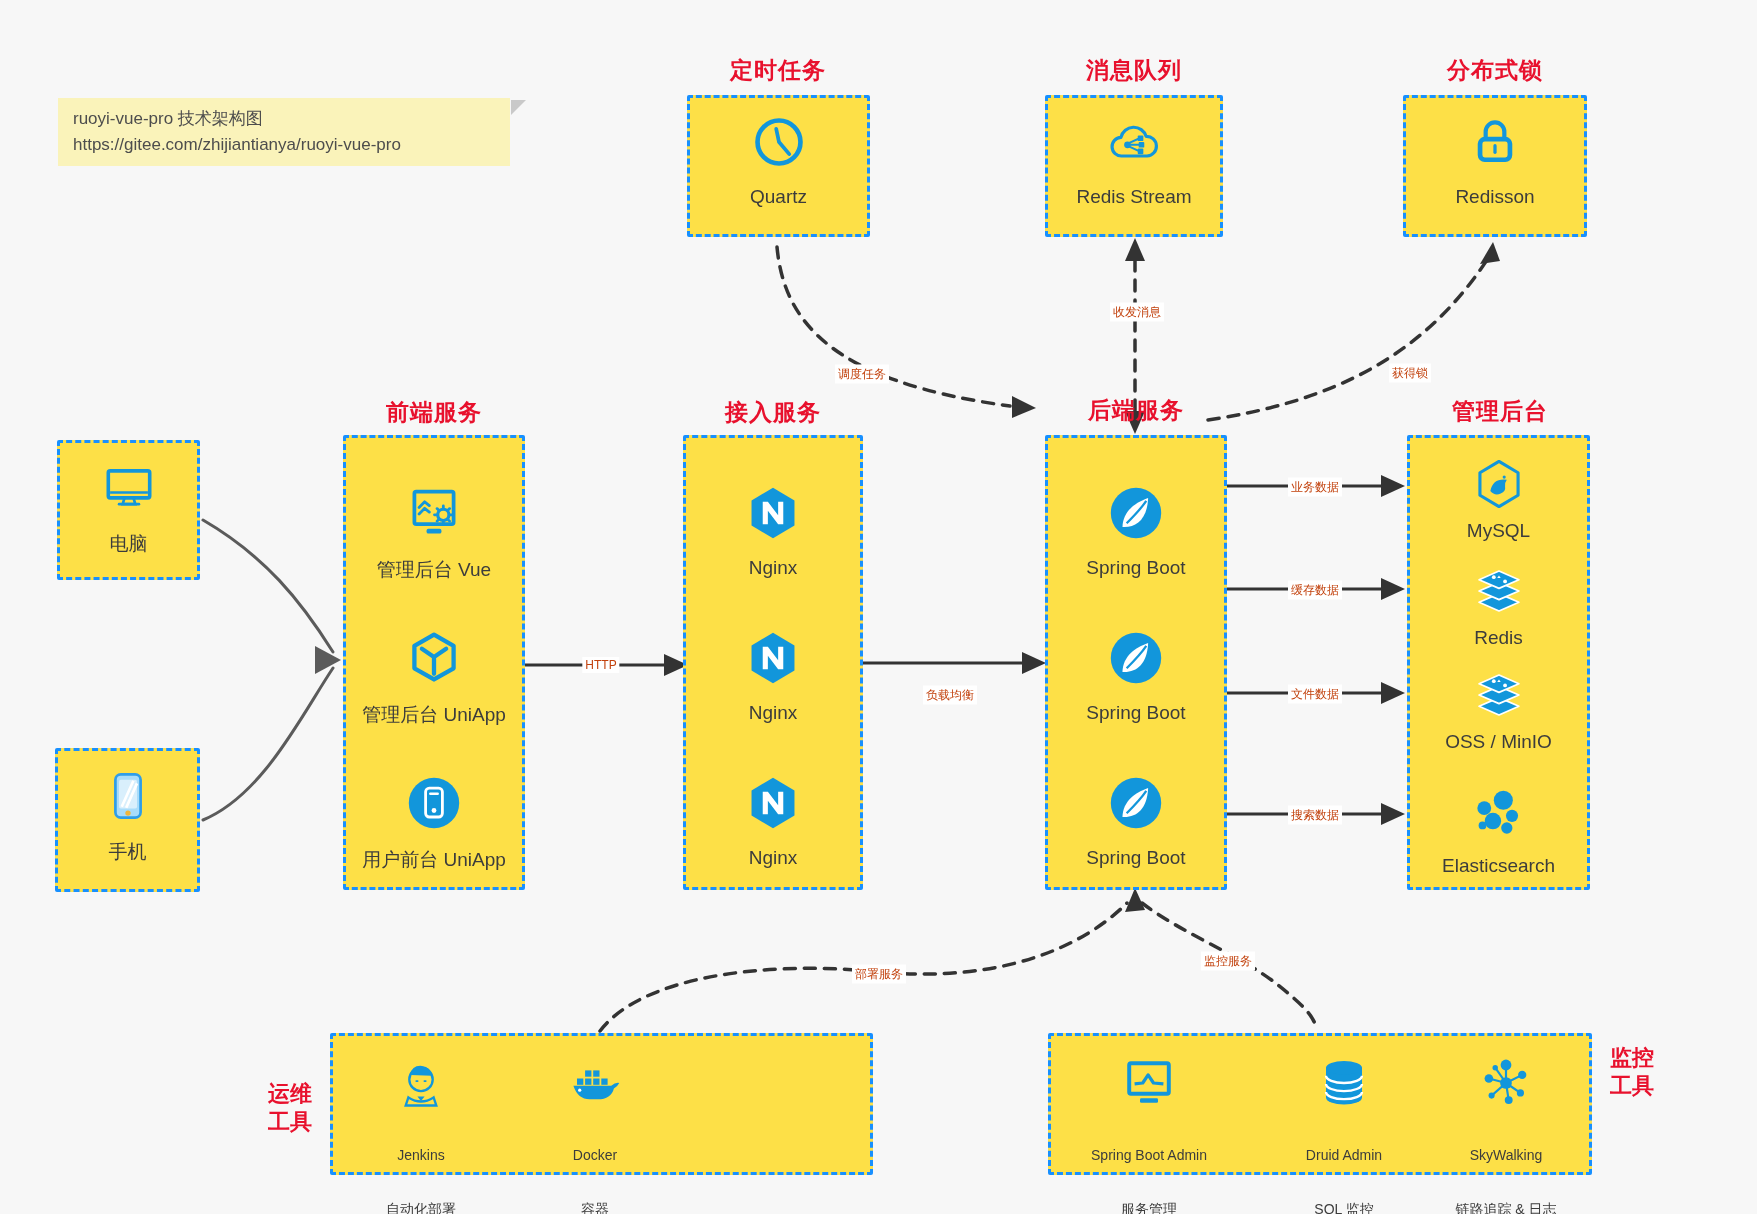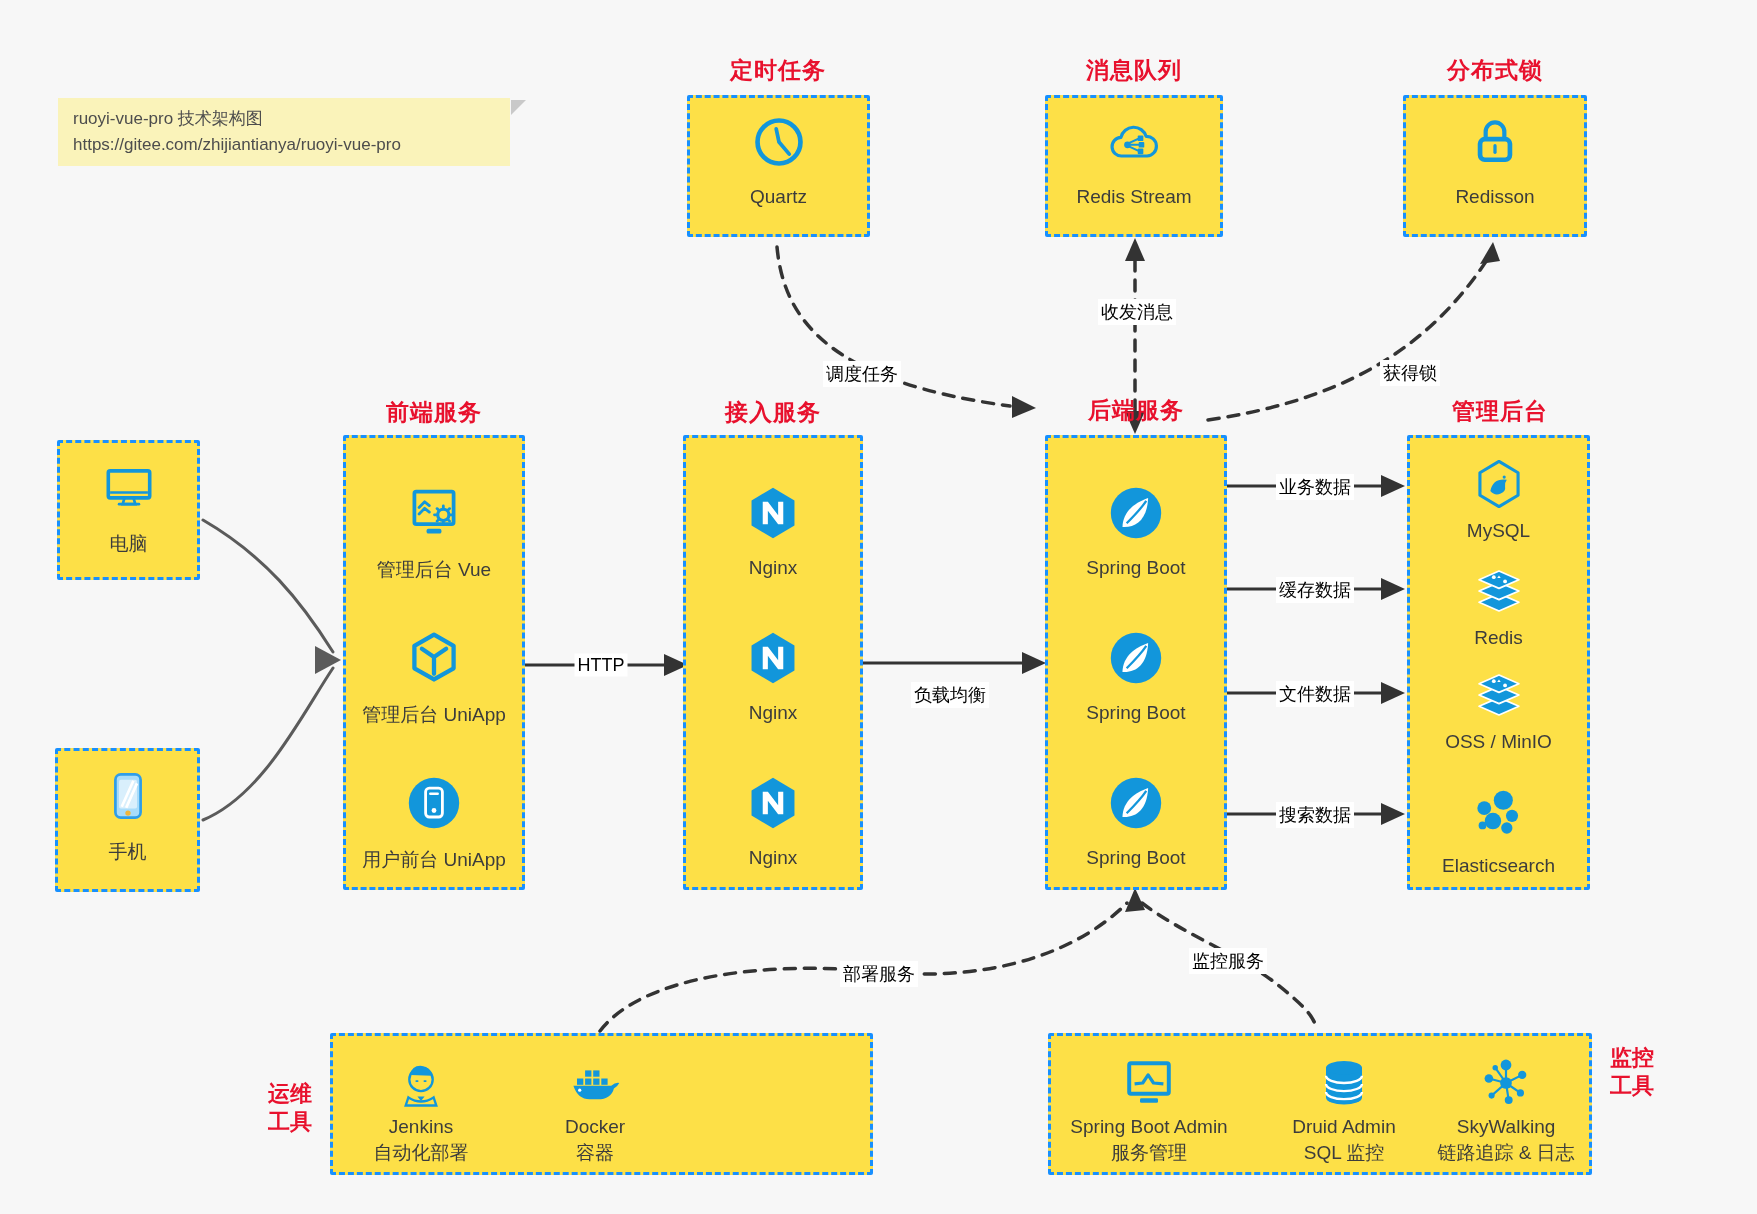--- a/index.html
+++ b/index.html
@@ -1,28 +1,28 @@
 <!DOCTYPE html>
 <html><head>
 <meta charset="utf-8">
 <style>
   html,body{margin:0;padding:0;background:#f7f7f7;font-family:"Liberation Sans","DejaVu Sans",sans-serif;}
   .canvas{position:relative;width:1757px;height:1214px;background:#f7f7f7;overflow:hidden;}
   .wires{position:absolute;left:0;top:0;width:1757px;height:1214px;z-index:1;}
   .dashed-box{position:absolute;background:#fde047;border:3px dashed #1890ff;border-radius:2px;box-sizing:border-box;z-index:2;}
   .group-title{position:absolute;transform:translate(-50%,-50%);color:#e8112d;font-size:23px;font-weight:700;letter-spacing:1px;white-space:nowrap;z-index:4;}
   .side-label{position:absolute;transform:translate(-50%,-50%);color:#e8112d;font-size:22px;font-weight:700;text-align:center;line-height:28px;white-space:nowrap;z-index:4;}
-  .edge-label{position:absolute;transform:translate(-50%,-50%);background:#ffffff;color:#000000;font-size:18px;padding:1px 3px;white-space:nowrap;z-index:3;}
+  .edge-label{position:absolute;transform:translate(-50%,-50%);background:#ffffff;color:#c2410c;font-size:12px;padding:1px 3px;white-space:nowrap;z-index:3;}
   .note{position:absolute;left:58px;top:98px;width:452px;height:68px;background:#faf3ba;color:#4d4d4d;font-size:17px;line-height:26px;padding:8px 0 0 15px;box-sizing:border-box;z-index:2;}
   .note .fold{position:absolute;right:-16px;top:2px;width:0;height:0;border-top:15px solid #c9c9c9;border-right:15px solid transparent;}
   .item{position:absolute;left:0;right:0;text-align:center;z-index:3;}
   .item .label{display:block;margin-top:12px;color:#3c3c3c;font-size:19px;white-space:nowrap;}
   .icon{display:inline-block;vertical-align:top;color:#1296db;}
   .bitem{position:absolute;top:20px;width:220px;transform:translateX(-50%);text-align:center;z-index:3;}
-  .bitem .label{display:block;color:#3c3c3c;font-size:19px;line-height:26px;white-space:nowrap;}
+  .bitem .label{display:block;color:#3c3c3c;font-size:14px;line-height:26px;white-space:nowrap;margin-top:28px;}
   .bitem .label:first-of-type{margin-top:6px;}
   .clientbox .item{top:18px;}
 </style>
 </head>
 <body>
 
 <div class="canvas">
 
 <svg width="0" height="0" style="position:absolute" aria-hidden="true">
 <defs>

